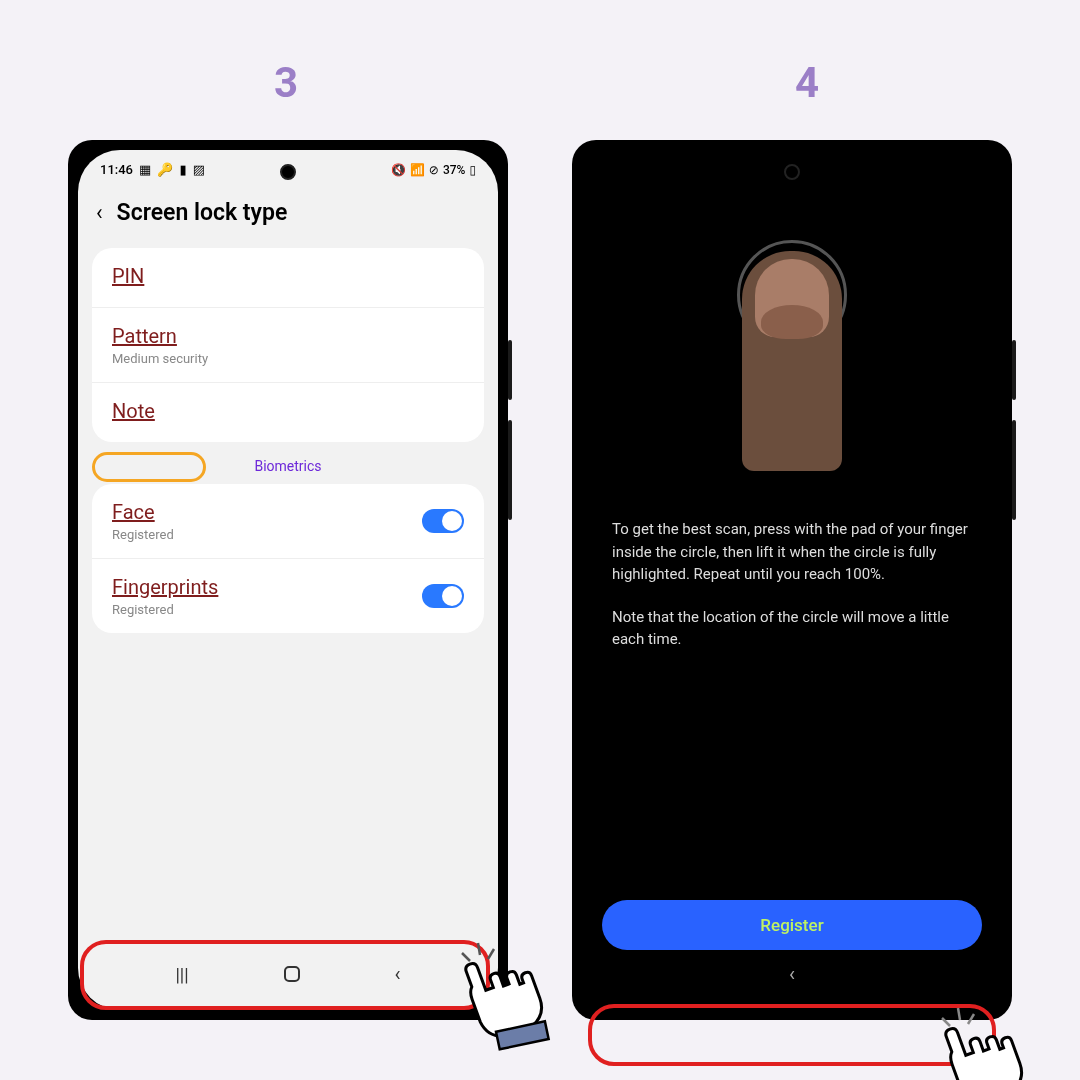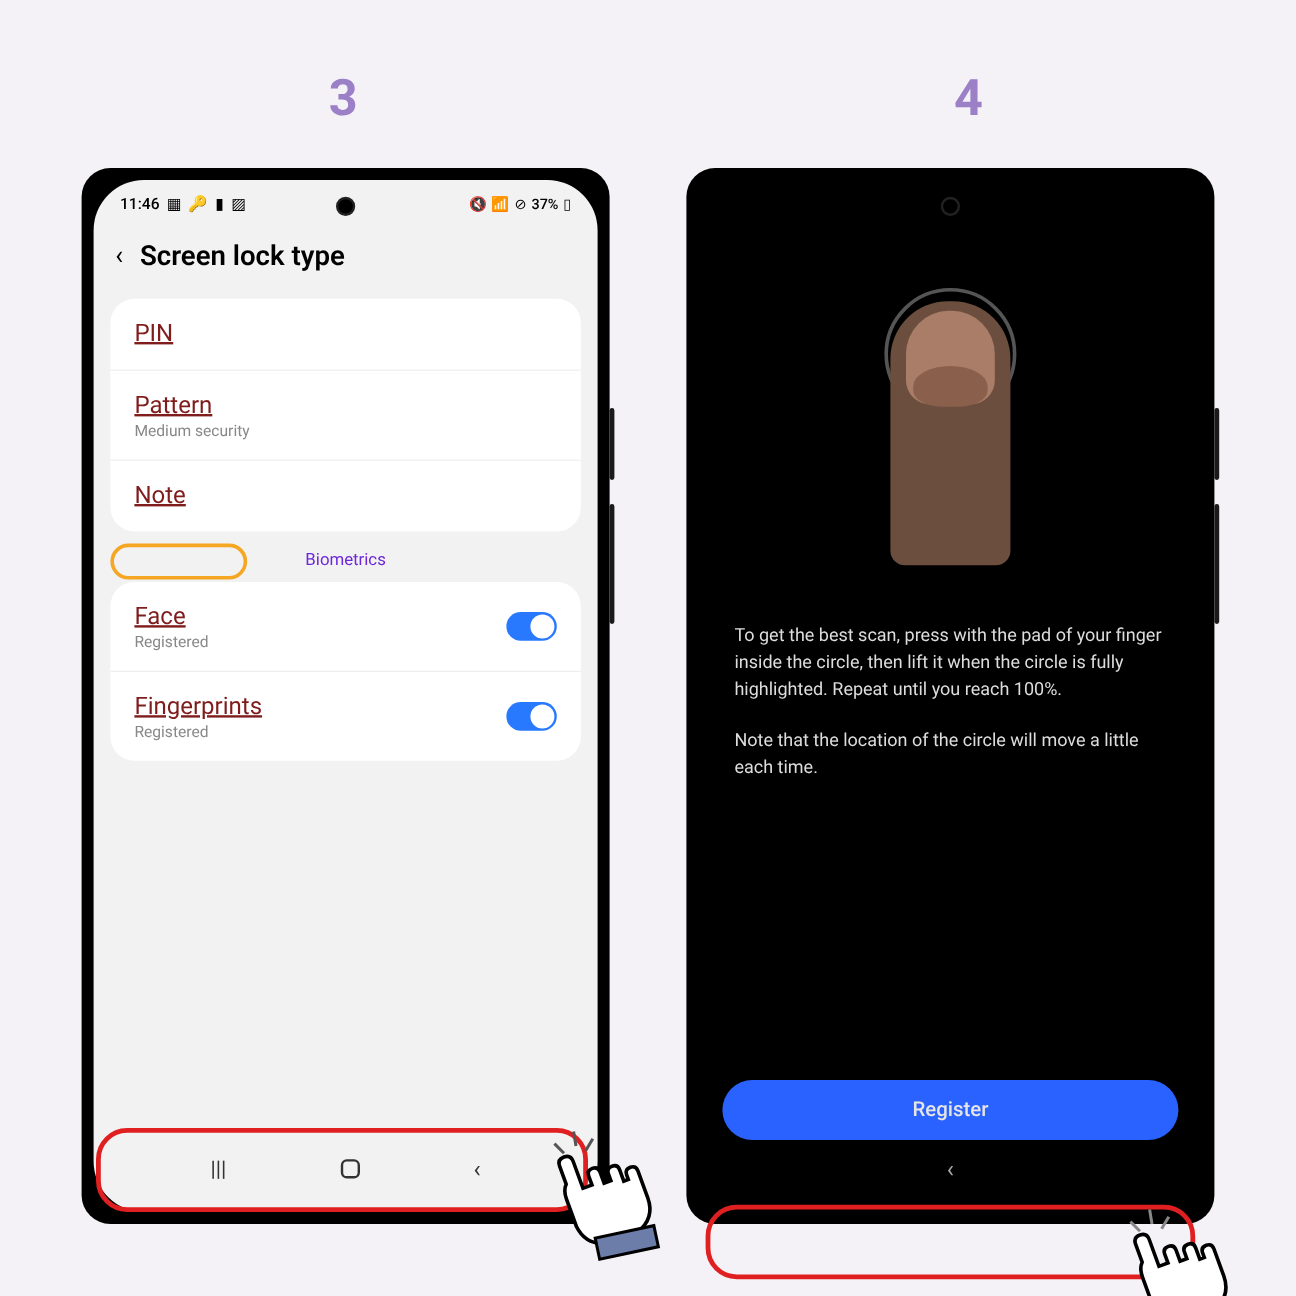--- a/index.html
+++ b/index.html
@@ -208,21 +208,21 @@
       font-size: 15px;
       line-height: 1.5;
     }
     .instruction-text p { margin-bottom: 20px; }
     .register-btn {
       position: absolute;
       bottom: 60px;
       left: 20px;
       right: 20px;
       background: #2962ff;
-      color: #e5e5e5;
+      color: #bef264;
       text-align: center;
       padding: 15px;
       border-radius: 26px;
       font-size: 17px;
       font-weight: 500;
     }
     .pointer-hand {
       position: absolute;
       z-index: 20;
       pointer-events: none;

